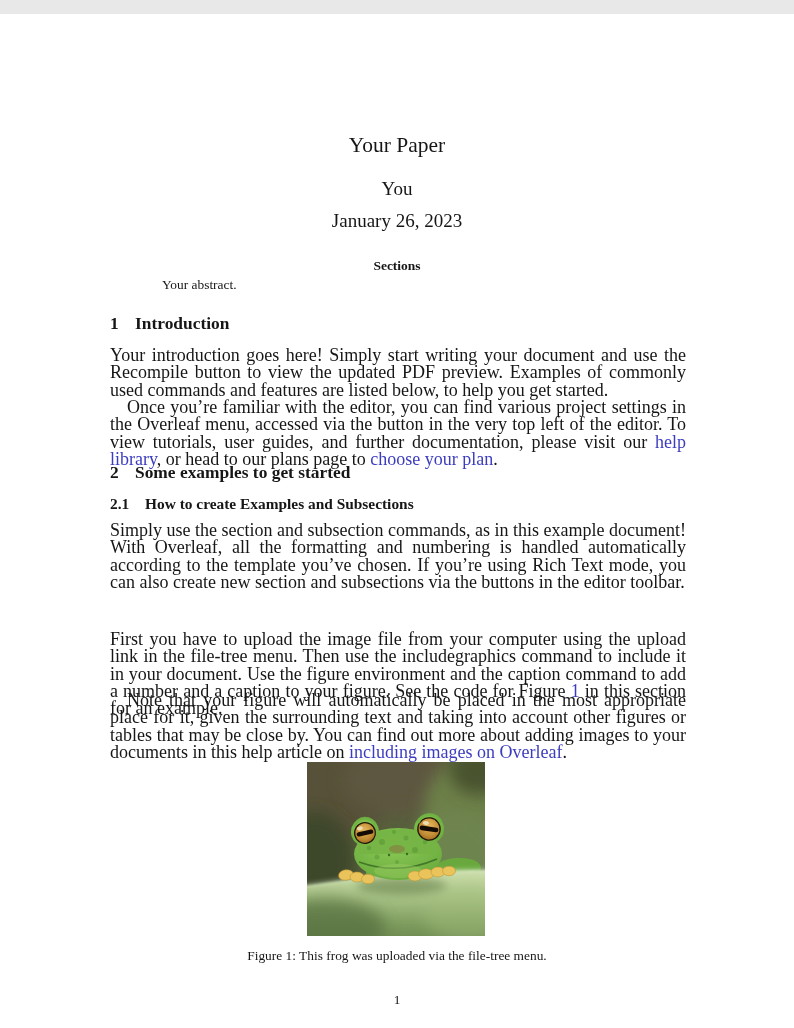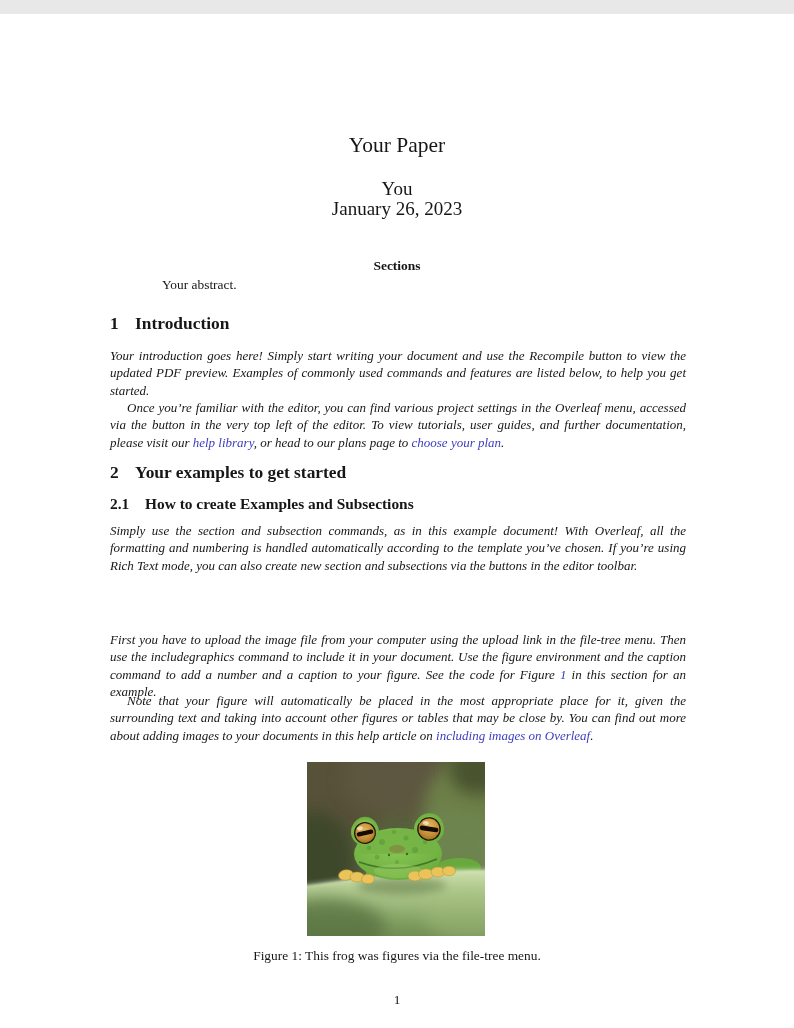--- a/index.html
+++ b/index.html
@@ -19,58 +19,57 @@
   .abstract-heading{font-size:13.5px;font-weight:bold;}
   .abstract-text{left:148px;width:500px;font-size:13.4px;text-indent:14px;}
   .sec-heading{left:110px;width:580px;display:flex;font-weight:bold;}
   .sec-1{font-size:17.4px;}
   .sec-1 .sec-num{width:25px;flex:0 0 auto;}
   .sec-2{font-size:15.4px;}
   .sec-2 .sec-num{width:35px;flex:0 0 auto;}
   p.body{
     left:110px;width:576px;
     text-align:justify;
-    font-size:13px;line-height:17.3px;
+    font-size:18px;line-height:17.3px;
     margin:0;
-    font-style:italic;
   }
   p.indent{text-indent:17px;}
   .doc-link{cursor:pointer;}
   .figure-wrap{left:307px;top:748px;width:178px;height:174px;}
   .figure-wrap svg{display:block;}
   .fig-caption{font-size:13.4px;}
   .page-number{font-size:13.4px;}
 </style>
 </head>
 <body>
 
 <div class="page">
 
   <div class="block centered doc-title" style="top:119px">Your Paper</div>
 
   <div class="block centered doc-author" style="top:164px">You</div>
 
-  <div class="block centered doc-date" style="top:184px">January 26, 2023</div>
+  <div class="block centered doc-date" style="top:196px">January 26, 2023</div>
 
   <div class="block centered abstract-heading" style="top:244px">Sections</div>
 
   <div class="block abstract-text" style="top:263px">Your abstract.</div>
 
   <div class="block sec-heading sec-1" style="top:299px">
     <span class="sec-num">1</span>
     <span>Introduction</span>
   </div>
 
   <p class="block body" style="top:333px">Your introduction goes here! Simply start writing your document and use the Recompile button to view the updated PDF preview. Examples of commonly used commands and features are listed below, to help you get started.</p>
 
   <p class="block body indent" style="top:385px"><span>Once you’re familiar with the editor, you can find various project settings in the Overleaf menu, accessed via the button in the very top left of the editor. To view tutorials, user guides, and further documentation, please visit our </span><span class="doc-link" style="color: rgb(60, 60, 192);">help library</span><span>, or head to our plans page to </span><span class="doc-link" style="color: rgb(60, 60, 192);">choose your plan</span><span>.</span></p>
 
   <div class="block sec-heading sec-1" style="top:448px">
     <span class="sec-num">2</span>
-    <span>Your examples to get started</span>
+    <span>Some examples to get started</span>
   </div>
 
   <div class="block sec-heading sec-2" style="top:481px">
     <span class="sec-num">2.1</span>
     <span>How to create Examples and Subsections</span>
   </div>
 
   <p class="block body" style="top:508px">Simply use the section and subsection commands, as in this example document! With Overleaf, all the formatting and numbering is handled automatically according to the template you’ve chosen. If you’re using Rich Text mode, you can also create new section and subsections via the buttons in the editor toolbar.</p>
 
 
@@ -170,17 +169,17 @@
         <ellipse cx="50" cy="115" rx="7" ry="5"></ellipse>
         <ellipse cx="61" cy="117" rx="6.5" ry="4.8"></ellipse>
         <ellipse cx="108" cy="114" rx="7" ry="5"></ellipse>
         <ellipse cx="119" cy="112" rx="7.5" ry="5.2"></ellipse>
         <ellipse cx="131" cy="110" rx="7" ry="5"></ellipse>
         <ellipse cx="142" cy="109" rx="6.5" ry="4.8"></ellipse>
       </g>
     </svg>
   </div>
 
-  <div class="block centered fig-caption" style="top:934px">Figure 1: This frog was figures via the file-tree menu.</div>
+  <div class="block centered fig-caption" style="top:934px">Figure 1: This frog was uploaded via the file-tree menu.</div>
 
   <div class="block centered page-number" style="top:978px">1</div>
 
 </div>
 
 </body></html>

